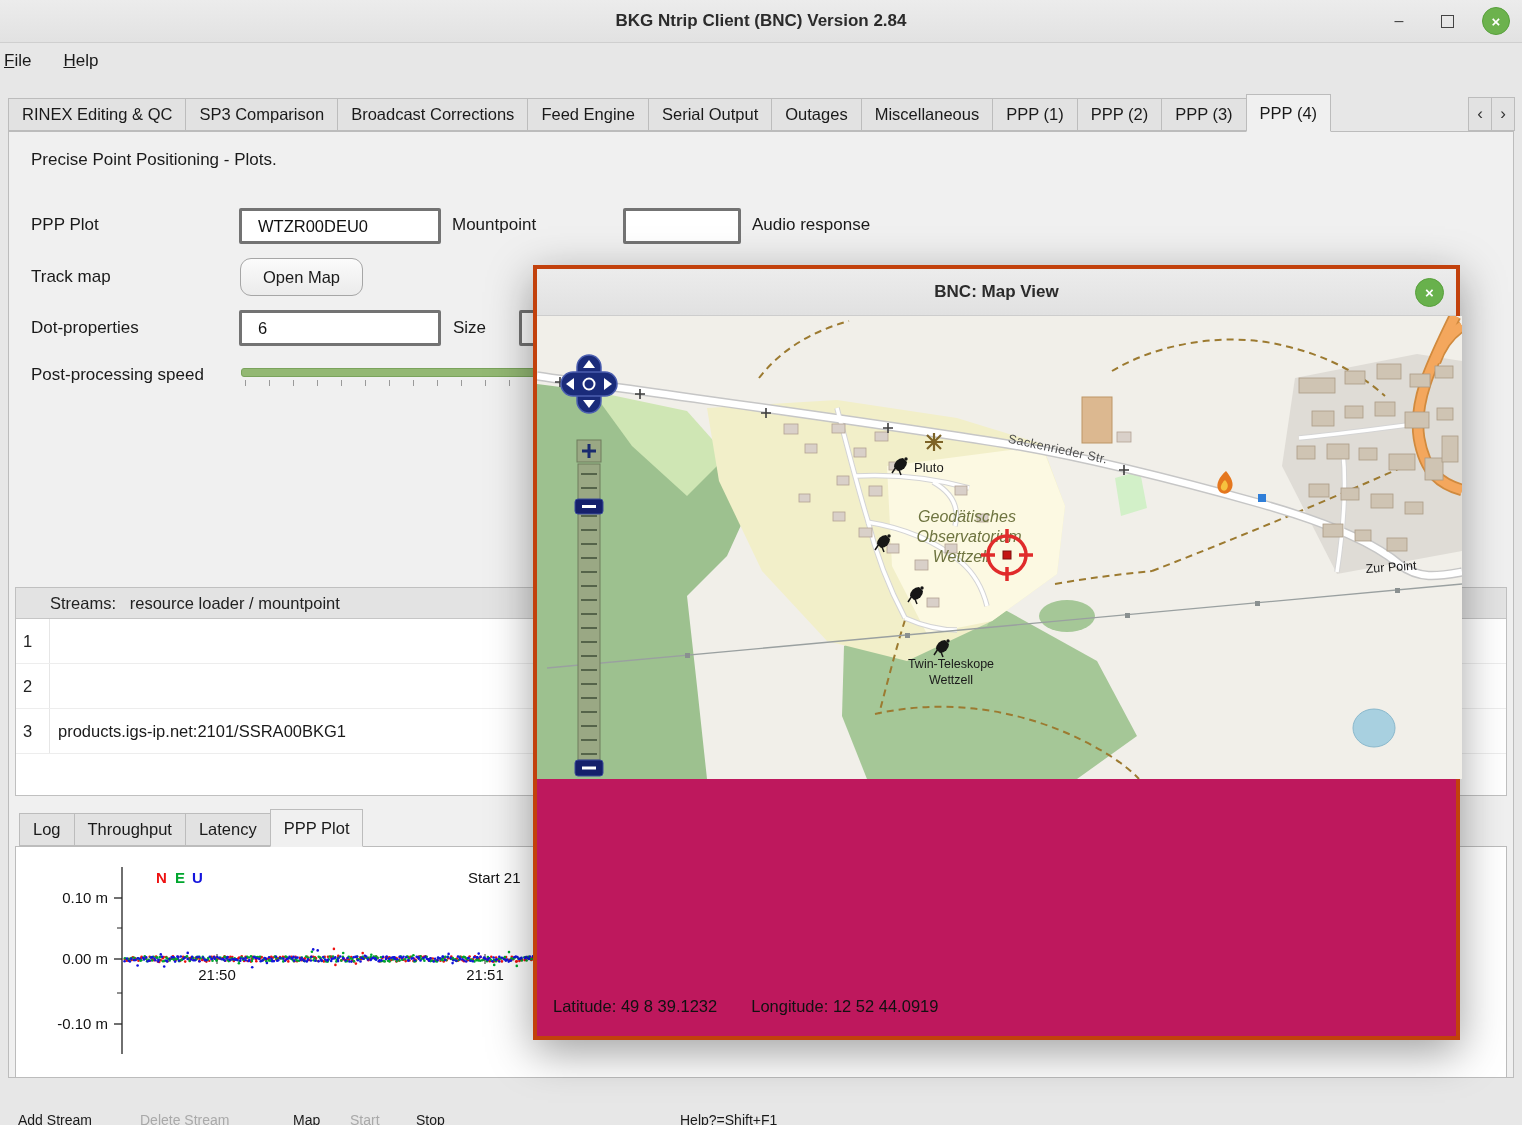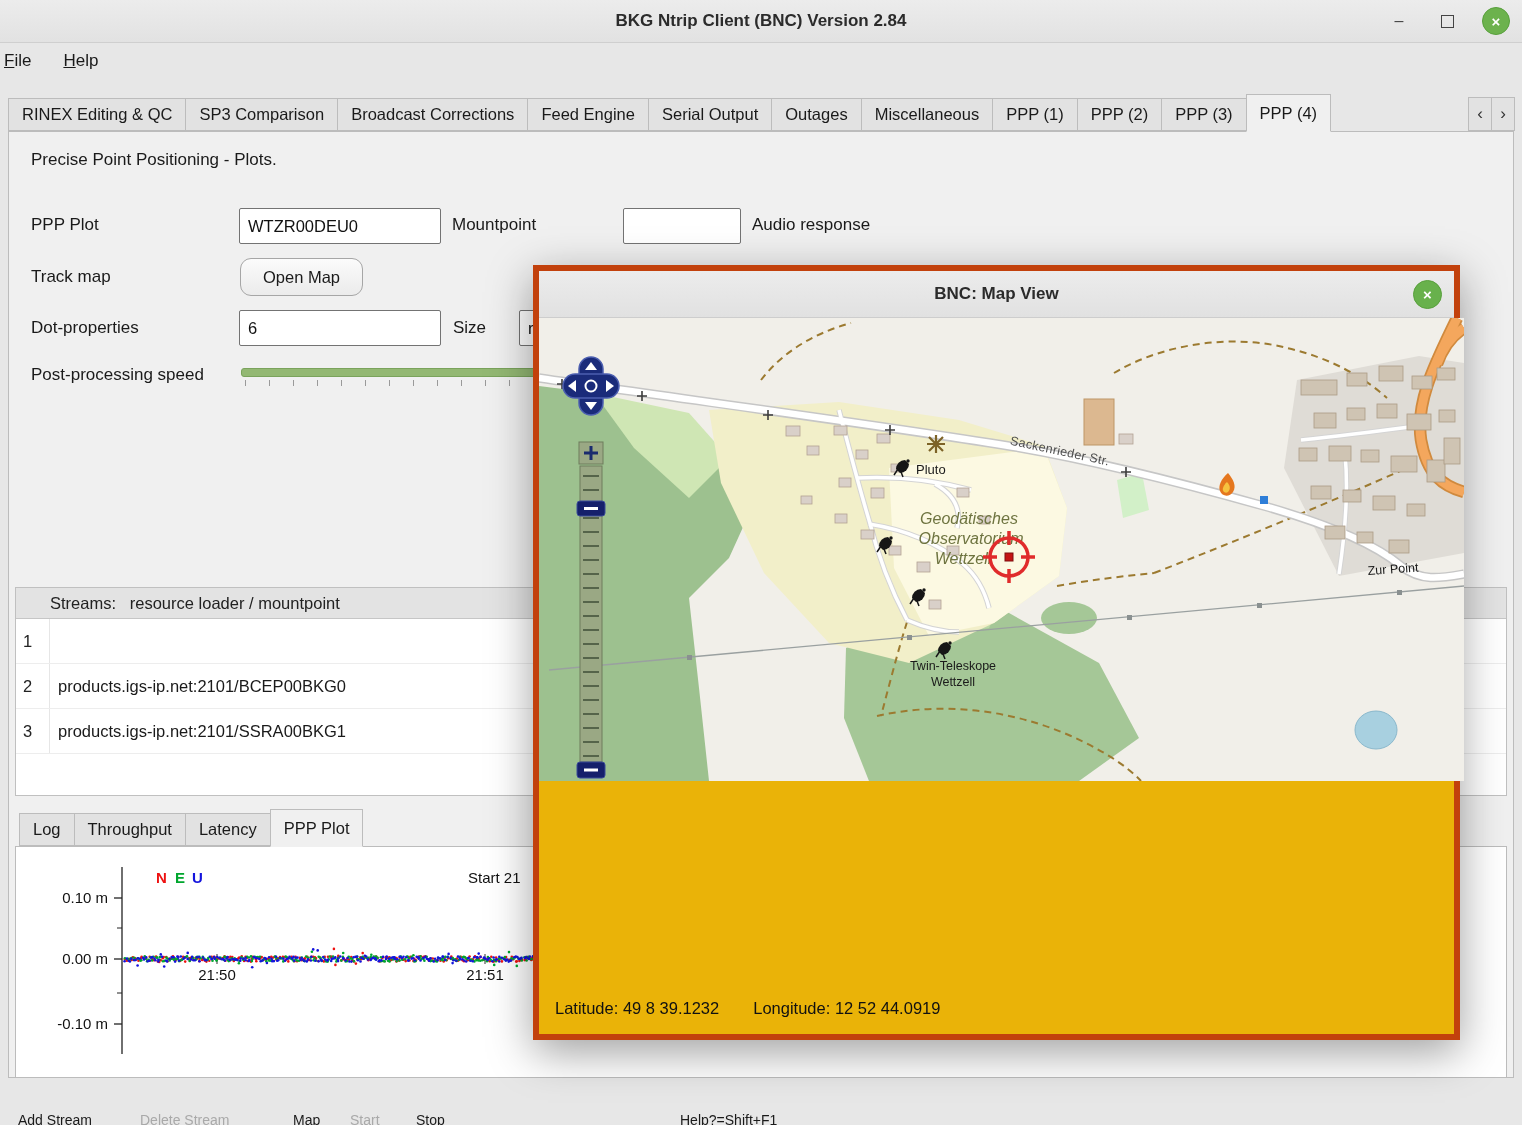--- a/index.html
+++ b/index.html
@@ -22,22 +22,22 @@
   .tab{box-sizing:border-box;height:33px;display:flex;align-items:center;padding:0 13px;background:#e2e2e2;
        border:1px solid #bcbcbc;margin-right:-1px;font-size:16.5px;white-space:nowrap;}
   .tab.selected{height:38px;margin-bottom:-1px;background:#f0f0f0;border-bottom-color:#f0f0f0;z-index:3;text-align:center;}
   .tab-scroll{margin-left:auto;display:flex;}
   .scroll-btn{box-sizing:border-box;width:24px;height:34px;border:1px solid #bcbcbc;margin-right:-1px;background:#e2e2e2;
               display:flex;align-items:center;justify-content:center;font-size:17px;color:#333;}
   
   .tab-pane{position:absolute;top:131px;left:8px;width:1506px;height:947px;box-sizing:border-box;
             background:#f0f0f0;border:1px solid #bcbcbc;}
   .form-label{position:absolute;font-size:17px;}
-  .text-input{position:absolute;box-sizing:border-box;height:36px;background:#fff;border:1px solid #737373;border-radius:2px;
-              font-family:inherit;font-size:16.5px;padding:0 8px;color:#111;}
+  .text-input{position:absolute;box-sizing:border-box;height:36px;background:#fff;border:3px solid #737373;border-radius:2px;
+              font-family:inherit;font-size:16.5px;padding:0 16px;color:#111;}
   .push-btn{position:absolute;box-sizing:border-box;border:1px solid #a6a6a6;border-radius:11px;
             background:linear-gradient(#fbfbfb,#ebebeb);font-family:inherit;font-size:16.5px;color:#1a1a1a;}
   .slider-track{position:absolute;left:232px;top:236px;width:303px;height:7px;background:#93b873;
                 border:1px solid #7aa35c;border-radius:3px;}
   .slider-ticks{position:absolute;left:236px;top:248px;width:300px;height:6px;
                 background:repeating-linear-gradient(90deg,#9a9a9a 0,#9a9a9a 1px,transparent 1px,transparent 24px);}
   
   .streams-box{position:absolute;left:6px;top:455px;width:1492px;box-sizing:border-box;height:209px;background:#fff;border:1px solid #c0c0c0;}
   .streams-header{height:30px;background:#e3e3e3;border-bottom:1px solid #c6c6c6;display:flex;align-items:center;
                   padding-left:34px;font-size:16.5px;white-space:pre;color:#222;}
@@ -47,22 +47,22 @@
   
   .bottom-tabbar{position:absolute;left:10px;top:677px;height:37px;display:flex;align-items:flex-end;}
   .plot-pane{position:absolute;left:6px;top:714px;width:1492px;height:232px;box-sizing:border-box;background:#fff;border:1px solid #bcbcbc;}
   .plot-pane svg{display:block;}
   svg text{font-family:"Liberation Sans","DejaVu Sans",sans-serif;}
   
   .footer{position:absolute;top:1057px;left:0;right:0;height:30px;font-size:14px;margin-top:48px;}
   .footer span{position:absolute;line-height:30px;}
   .footer .disabled{color:#a9a9a9;}
   
-  .map-dialog{position:absolute;left:533px;top:265px;width:927px;height:775px;box-sizing:border-box;background:#eab308;
-              border:6px solid #c2410c;box-shadow:0 12px 42px rgba(0,0,0,.38);z-index:10;}
+  .map-dialog{position:absolute;left:533px;top:265px;width:927px;height:775px;box-sizing:border-box;background:#be185d;
+              border:4px solid #c2410c;box-shadow:0 12px 42px rgba(0,0,0,.38);z-index:10;}
   .dialog-titlebar{position:relative;height:46px;background:linear-gradient(#ececec,#e1e1e1);border-bottom:1px solid #cdcdcd;text-align:center;}
   .dialog-title{line-height:46px;font-weight:bold;font-size:17px;color:#2b2b2b;}
   .dialog-close{position:absolute;right:12px;top:9px;width:27px;height:27px;border-radius:50%;background:#68b14c;border:1px solid #58a03c;
                 color:#fff;display:flex;align-items:center;justify-content:center;font-size:15px;font-weight:bold;}
   .map-area{position:absolute;left:0;top:47px;width:925px;height:463px;overflow:hidden;background:#f1efe9;}
   .coords{position:absolute;left:16px;top:728px;font-size:16.5px;display:flex;gap:34px;color:#111;}
 </style>
 </head>
 <body>
 
@@ -124,21 +124,20 @@
     <div class="slider-track"></div>
     <div class="slider-ticks"></div>
 
     <div class="streams-box">
       <div class="streams-header">Streams:   resource loader / mountpoint</div>
       <div class="stream-row">
         <span class="row-num">1</span>
       </div>
       <div class="stream-row">
         <span class="row-num">2</span>
-        <span class="row-text">products.igs-ip.net:2101/BCEP00BKG0</span>
       </div>
       <div class="stream-row">
         <span class="row-num">3</span>
         <span class="row-text">products.igs-ip.net:2101/SSRA00BKG1</span>
       </div>
     </div>
 
     <div class="bottom-tabbar">
       <div class="tab">Log</div>
       <div class="tab">Throughput</div>

